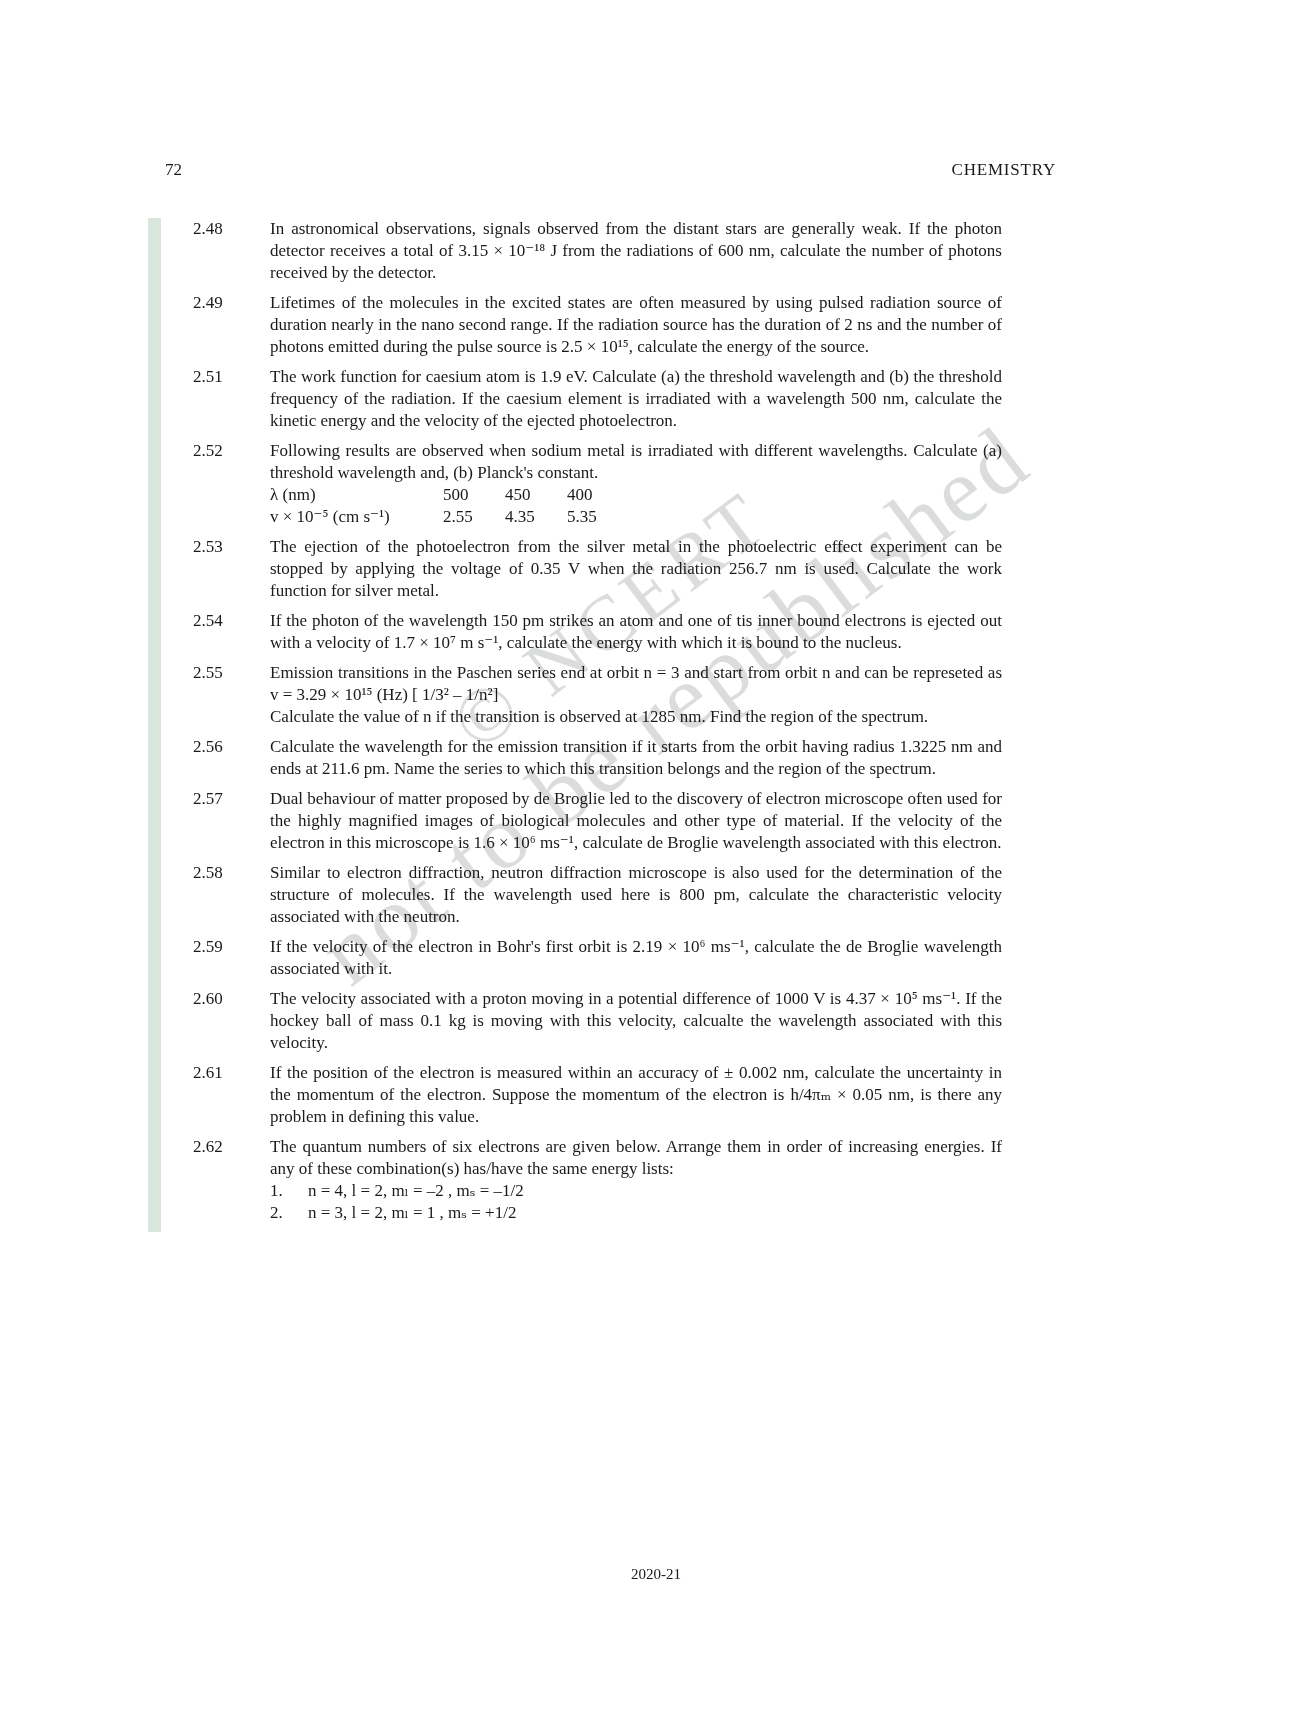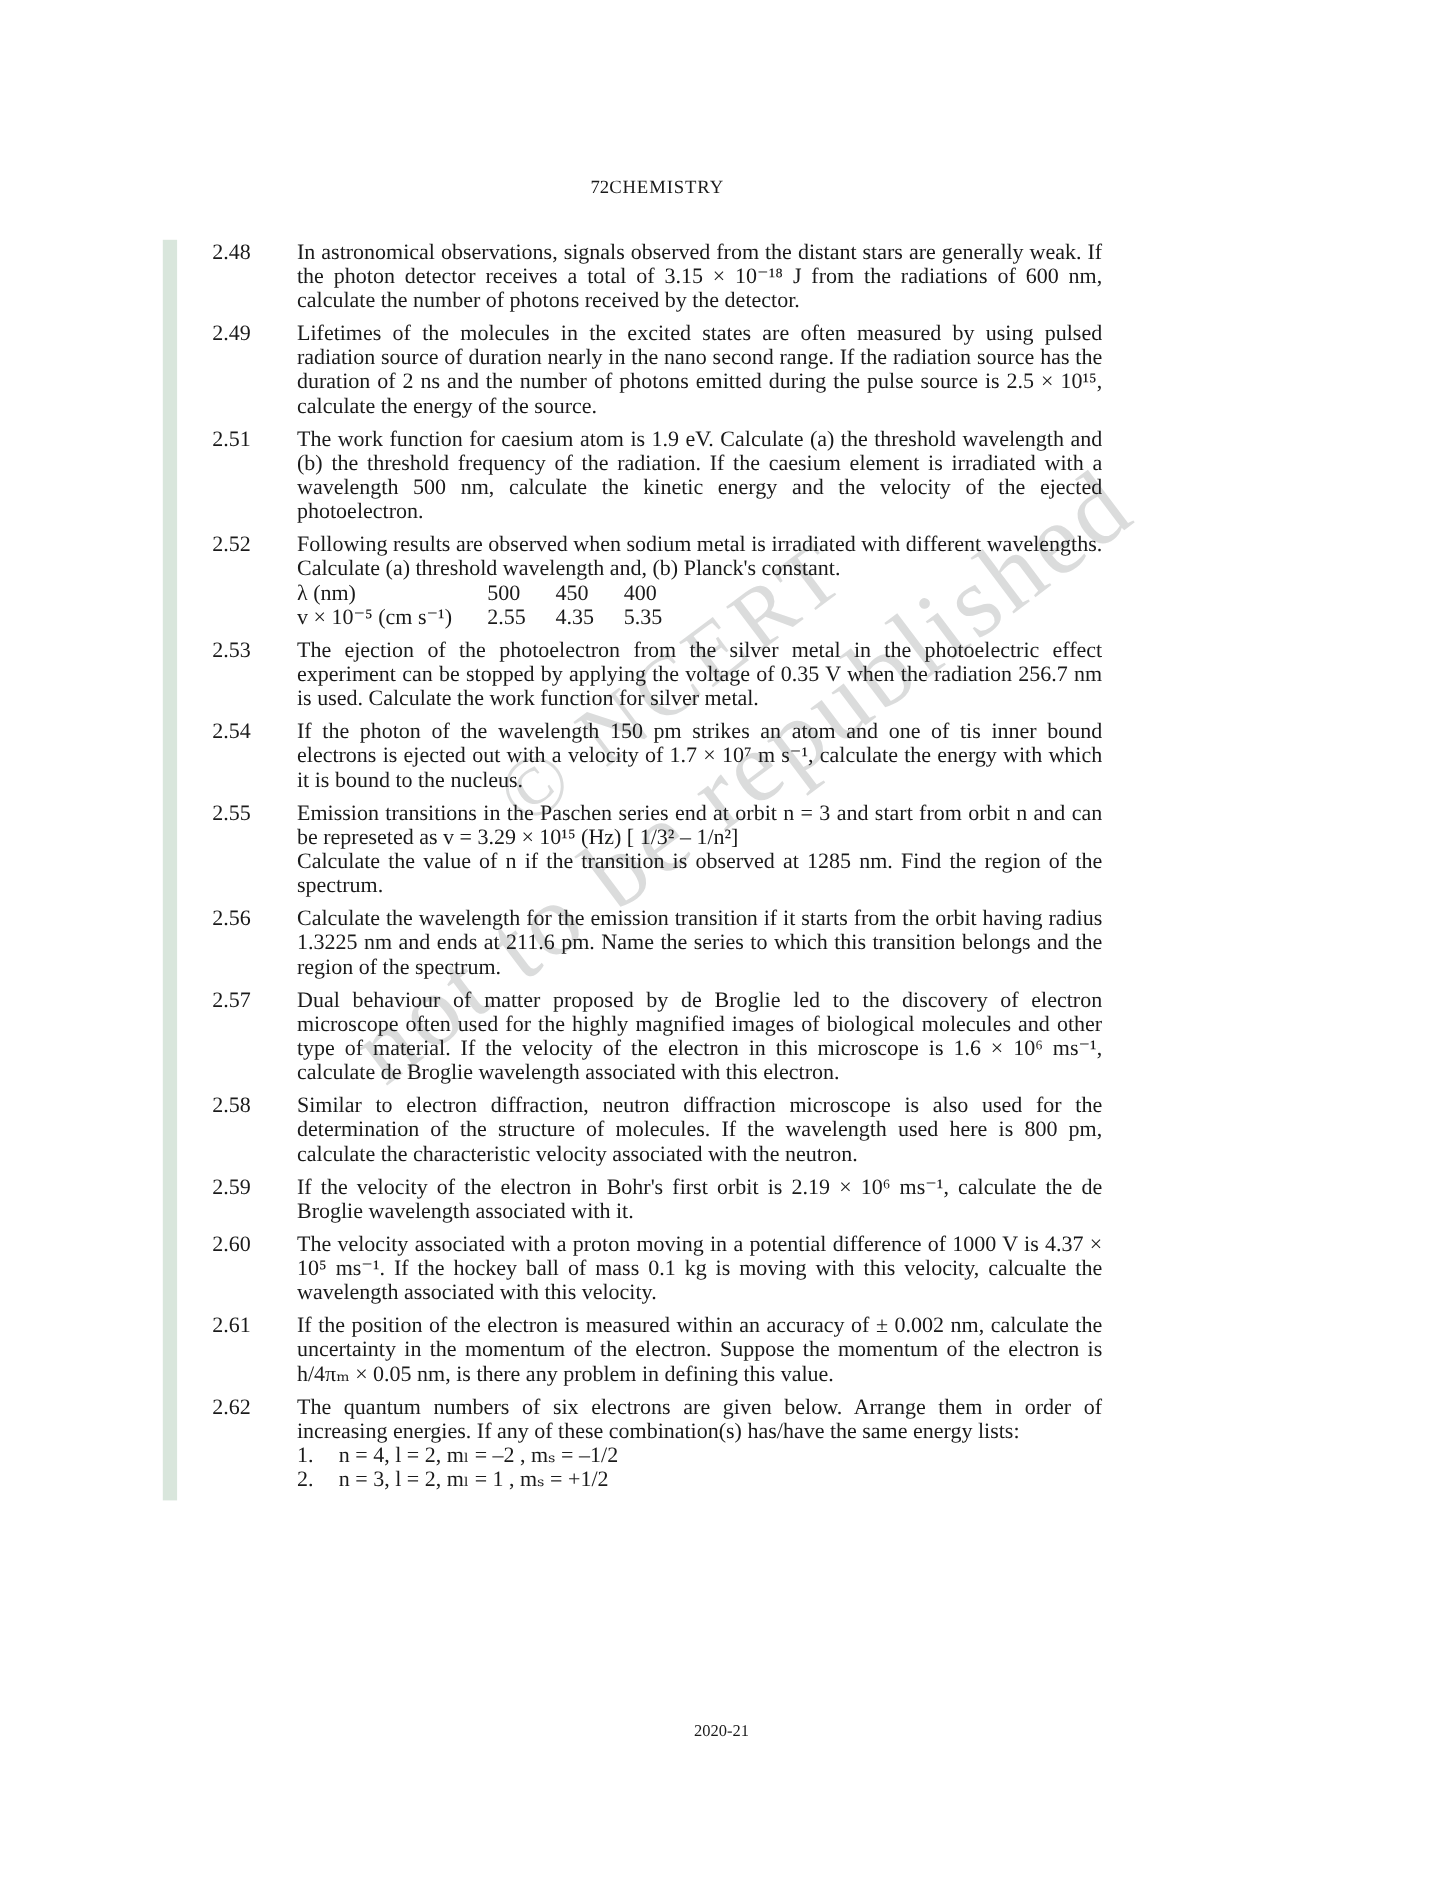--- a/index.html
+++ b/index.html
@@ -11,24 +11,24 @@
     position: relative;
     width: 1312px;
     height: 1709px;
     font-family: "Liberation Serif", "DejaVu Serif", serif;
     color: #1a1a1a;
     overflow: hidden;
   }
   .page-header {
     position: absolute;
     top: 160px;
-    left: 139px;
+    left: 165px;
     right: 256px;
     display: flex;
-    justify-content: center;
+    justify-content: space-between;
     align-items: baseline;
     font-size: 17px;
   }
   .page-header .title {
     letter-spacing: 0.8px;
   }
   .watermark {
     position: absolute;
     left: 120px;
     top: 560px;
@@ -63,21 +63,21 @@
     flex: 0 0 13px;
     margin-right: 32px;
     align-self: stretch;
   }
   .problems {
     flex: 1;
   }
   .problem {
     display: flex;
     margin-bottom: 8px;
-    font-size: 20px;
+    font-size: 17px;
     line-height: 22px;
   }
   .pnum {
     flex: 0 0 77px;
     width: 77px;
   }
   .ptext {
     flex: 1;
     width: 730px;
   }

